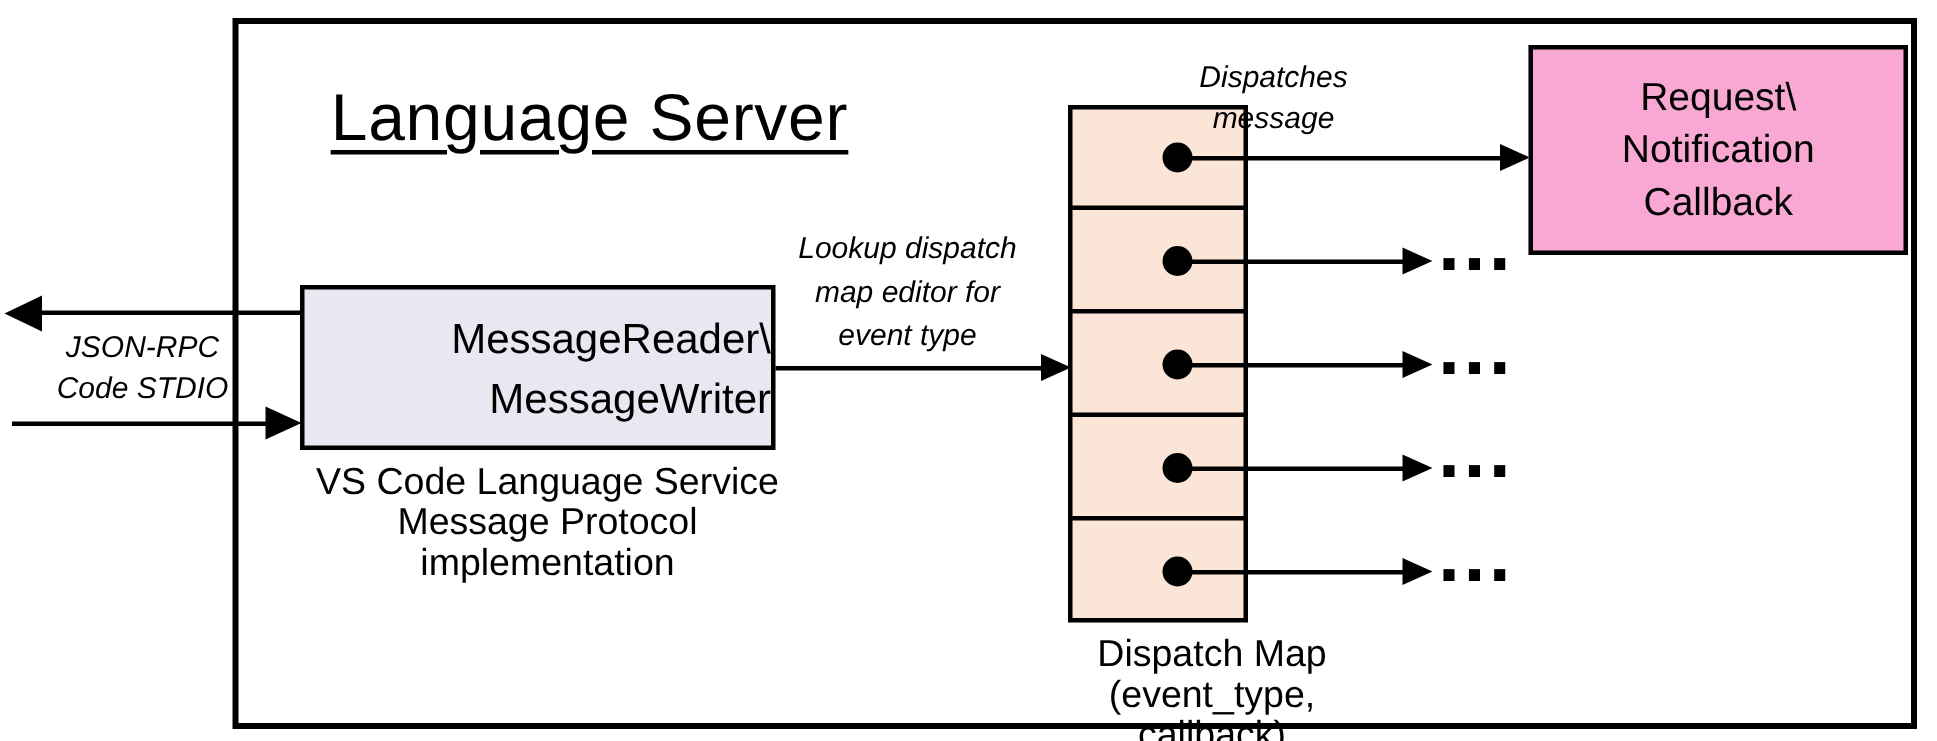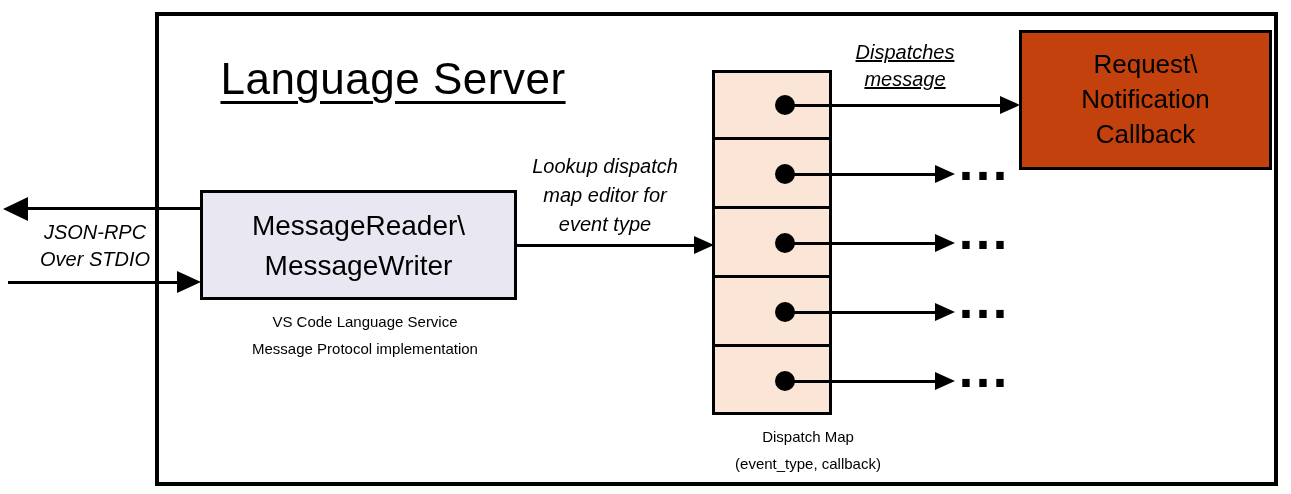--- a/index.html
+++ b/index.html
@@ -50,21 +50,21 @@
   .title {
     font-size: 44px;
     font-weight: 400;
     text-align: center;
     text-decoration: underline;
     text-decoration-thickness: 3px;
     text-underline-offset: 7px;
     letter-spacing: 0.5px;
   }
   .italic-note { font-style: italic; font-size: 20px; line-height: 27px; }
-  .caption { font-size: 15px; line-height: 27px; }
+  .caption { font-size: 25px; line-height: 27px; }
   .ellipsis {
     font-family: "DejaVu Sans", sans-serif;
     font-size: 42px;
     font-weight: 700;
     line-height: 1;
     letter-spacing: 1px;
   }
 </style>
 </head>
 <body>
@@ -75,23 +75,23 @@
 
   <div class="abs title" style="left:203px; top:54px; width:380px;">Language Server</div>
 
   <div class="abs hline" style="left:22px; top:207px; width:178px;"></div>
   <div class="abs head-left" style="left:3px; top:197px;"></div>
 
   <div class="abs hline" style="left:8px; top:281px; width:172px;"></div>
   <div class="abs head-right big" style="left:177px; top:271px;"></div>
 
   <div class="abs preline italic-note" style="left:15px; top:219px; width:160px;">JSON-RPC
-Over STDIO</div>
+Code STDIO</div>
 
-  <div class="abs node preline" style="left: 200px; top: 190px; width: 317px; height: 110px; font-size: 28px; line-height: 40px; padding-top: 13px; background-color: rgb(233, 232, 242);">MessageReader\
+  <div class="abs node preline" style="left: 200px; top: 190px; width: 317px; height: 110px; font-size: 28px; line-height: 40px; padding-top: 13px; background-color: rgb(233, 232, 242); text-align: right;">MessageReader\
 MessageWriter</div>
 
   <div class="abs preline caption" style="left:195px; top:308px; width:340px;">VS Code Language Service
 Message Protocol implementation</div>
 
   <div class="abs hline" style="left:517px; top:244px; width:180px;"></div>
   <div class="abs head-right" style="left:694px; top:236px;"></div>
 
   <div class="abs preline italic-note" style="left:500px; top:152px; width:210px; line-height:29px;">Lookup dispatch
 map editor for
@@ -121,24 +121,24 @@
   <div class="abs ellipsis" style="left:958px; top:214px;">...</div>
 
   <div class="abs hline" style="left:785px; top:311px; width:152px;"></div>
   <div class="abs head-right" style="left:935px; top:303px;"></div>
   <div class="abs ellipsis" style="left:958px; top:283px;">...</div>
 
   <div class="abs hline" style="left:785px; top:380px; width:152px;"></div>
   <div class="abs head-right" style="left:935px; top:372px;"></div>
   <div class="abs ellipsis" style="left:958px; top:352px;">...</div>
 
-  <div class="abs preline italic-note" style="left:832px; top:39px; width:146px;text-decoration:underline;">Dispatches
+  <div class="abs preline italic-note" style="left:776px; top:39px; width:146px;">Dispatches
 message</div>
 
   <div class="abs preline caption" style="left:693px; top:423px; width:230px;">Dispatch Map
 (event_type, callback)</div>
 
-  <div class="abs node preline" style="left: 1019px; top: 30px; width: 253px; height: 140px; font-size: 26px; line-height: 35px; padding-top: 14px; background-color: #c2410c;">Request\
+  <div class="abs node preline" style="left: 1019px; top: 30px; width: 253px; height: 140px; font-size: 26px; line-height: 35px; padding-top: 14px; background-color: #f9a8d4;">Request\
 Notification
 Callback</div>
 
 
 </div>
 
 </body></html>

